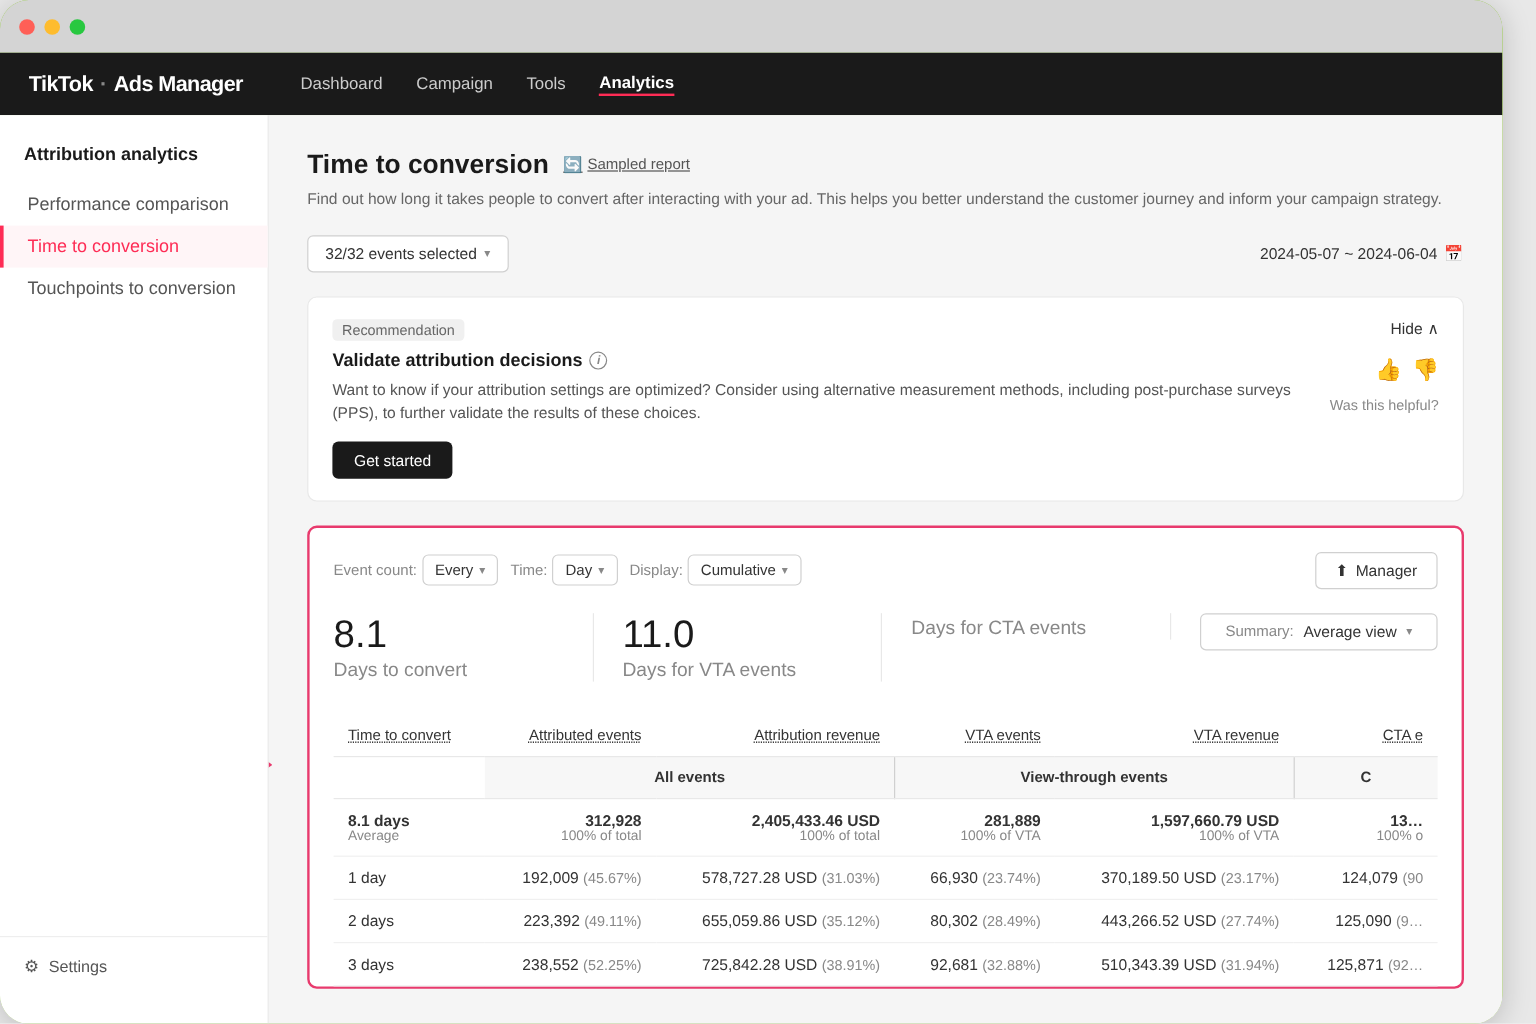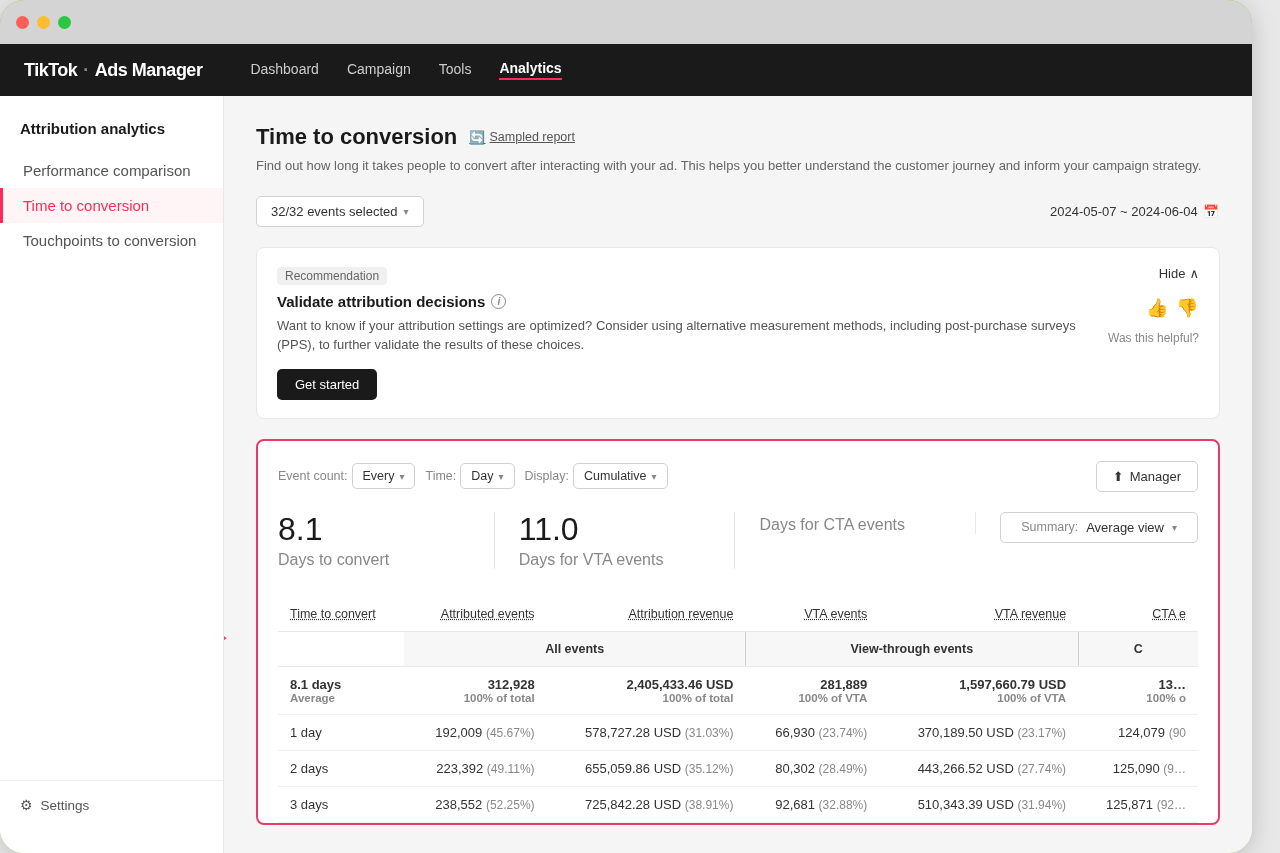--- a/index.html
+++ b/index.html
@@ -392,21 +392,21 @@
       color: #333;
       text-align: right;
     }
     .table-row td:first-child { text-align: left; }
     .table-row.summary-row td {
       font-weight: 600;
     }
     .sub-value {
       font-size: 11.5px;
       color: #888;
-      font-weight: 700;
+      font-weight: 400;
     }
     .pct { color: #888; font-size: 12px; }
 
     
     .info-icon {
       display: inline-flex;
       align-items: center;
       justify-content: center;
       width: 15px;
       height: 15px;

